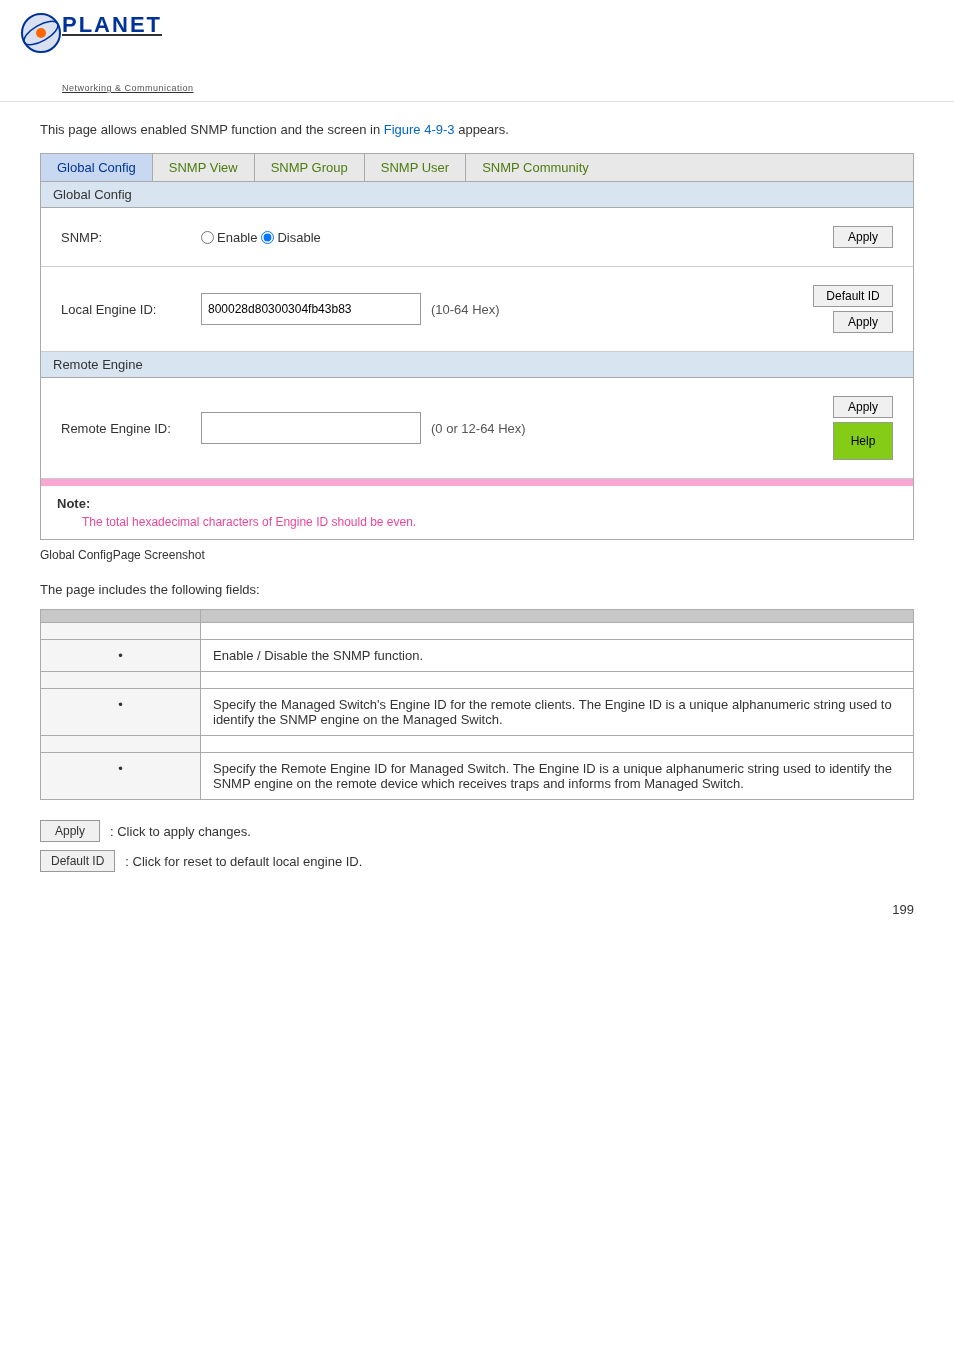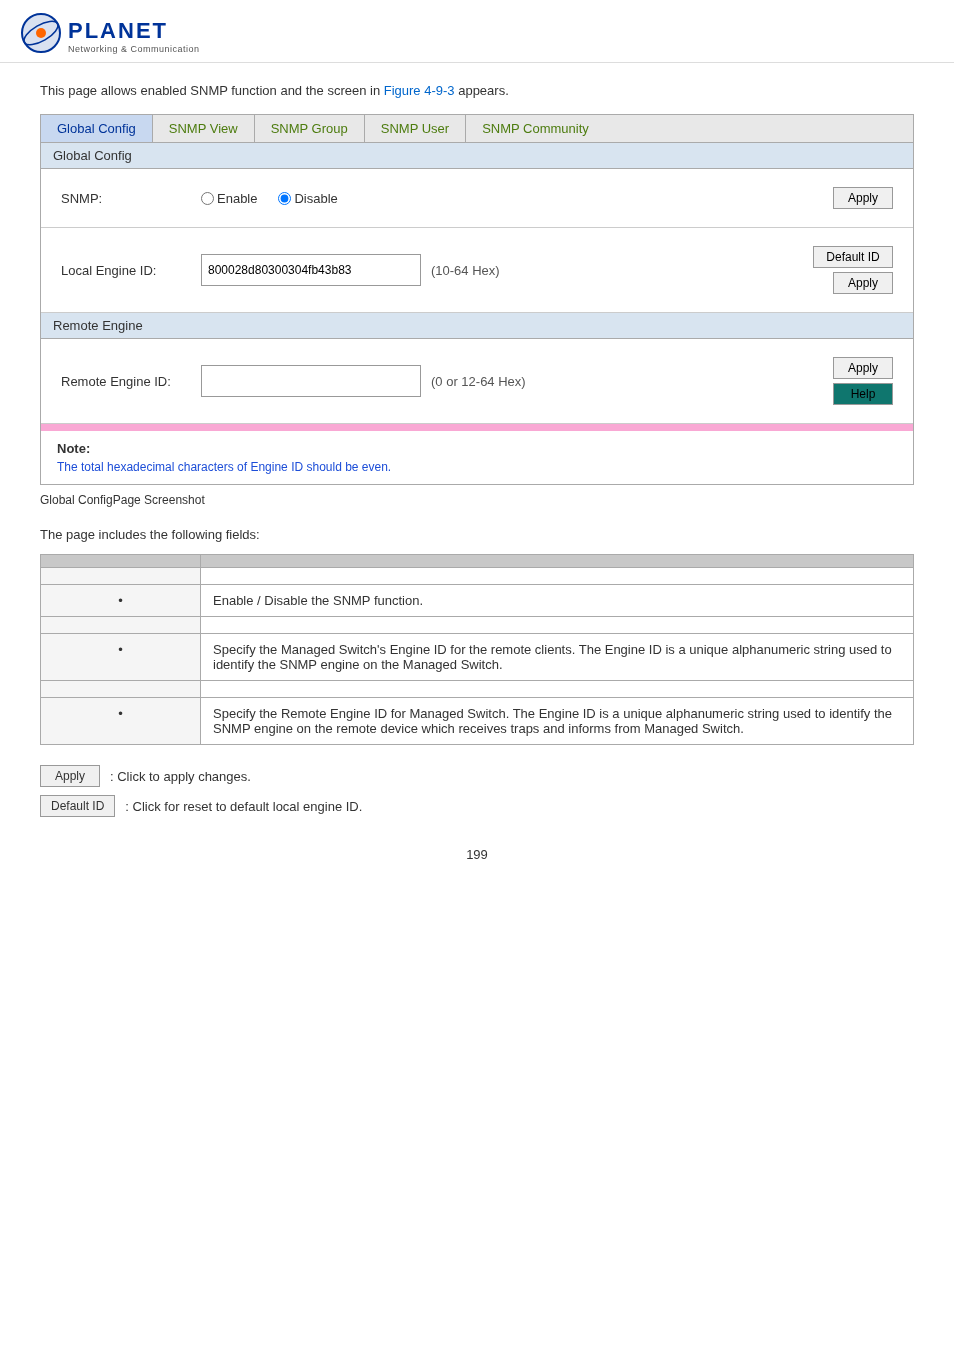--- a/index.html
+++ b/index.html
@@ -15,41 +15,43 @@
 
     
     .header {
       padding: 12px 20px 8px 20px;
       border-bottom: 1px solid #ddd;
       display: flex;
       align-items: center;
     }
     .logo-area {
       display: flex;
-      align-items: flex-end;
-      gap: 6px;
+      align-items: flex-start;
+      gap: 0;
+      text-decoration: underline;
     }
     .logo-icon {
       width: 42px;
       height: 42px;
     }
     .logo-text {
       display: flex;
       flex-direction: column;
     }
     .logo-main {
       font-size: 22px;
       font-weight: bold;
       color: #003399;
       letter-spacing: 2px;
     }
     .logo-sub {
       font-size: 9px;
       color: #555;
       letter-spacing: 0.5px;
+      margin-top: 45px;
     }
 
     
     .main-content {
       padding: 20px 40px;
     }
 
     .intro-text {
       margin-bottom: 16px;
       font-size: 13px;
@@ -129,21 +131,21 @@
       margin-left: auto;
       display: flex;
       flex-direction: column;
       gap: 4px;
       align-items: flex-end;
     }
 
     .radio-group {
       display: flex;
       align-items: center;
-      gap: 21px;
+      gap: 4px;
     }
 
     .radio-group label {
       display: flex;
       align-items: center;
       gap: 3px;
       cursor: pointer;
     }
 
     input[type="radio"] {
@@ -175,41 +177,42 @@
     .btn-default-id {
       background: #f0f0f0;
       border: 1px solid #999;
       padding: 3px 10px;
       font-size: 12px;
       cursor: pointer;
       min-width: 80px;
     }
 
     .btn-help {
-      background: #0f766e;
+      background: #84cc16;
       border: 1px solid #999;
-      padding: 3px 14px;
+      padding: 11px 14px;
       font-size: 12px;
       cursor: pointer;
       min-width: 60px;
     }
 
     
     .note-section {
       padding: 10px 16px;
       border-top: 7px solid #f9a8d4;
     }
     .note-title {
       font-weight: bold;
       font-size: 13px;
       margin-bottom: 4px;
     }
     .note-text {
       font-size: 12px;
-      color: #1d4ed8;
+      color: #ec4899;
+      margin-left: 25px;
     }
 
     
     .caption {
       text-align: left;
       font-size: 12px;
       color: #333;
       margin: 8px 0 20px 0;
     }
 
@@ -264,21 +267,21 @@
       border: 1px solid #999;
       padding: 3px 10px;
       font-size: 12px;
       min-width: 60px;
       display: inline-block;
       text-align: center;
     }
 
     
     .page-number {
-      text-align: center;
+      text-align: right;
       font-size: 13px;
       color: #333;
       margin-top: 30px;
     }
   </style>
 </head>
 <body>
 
 <div class="header">
   <div class="logo-area">

